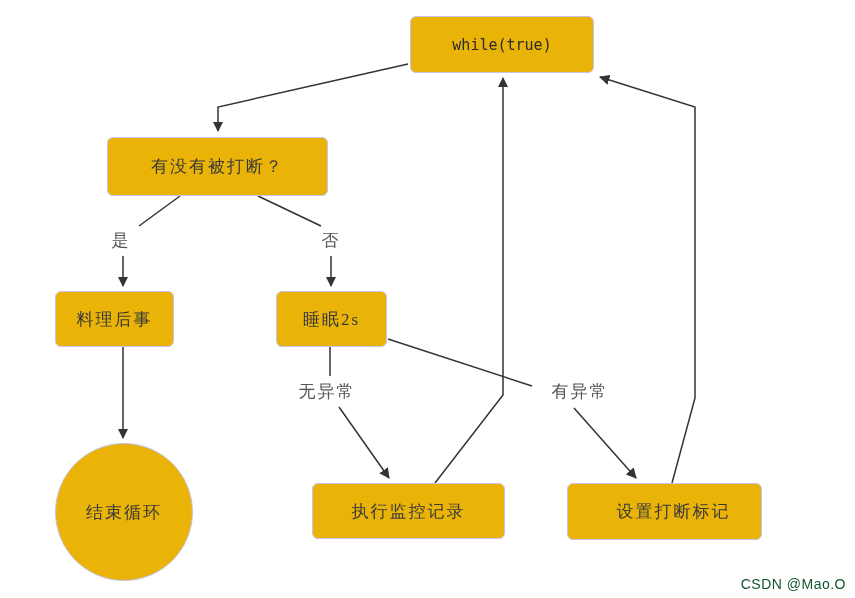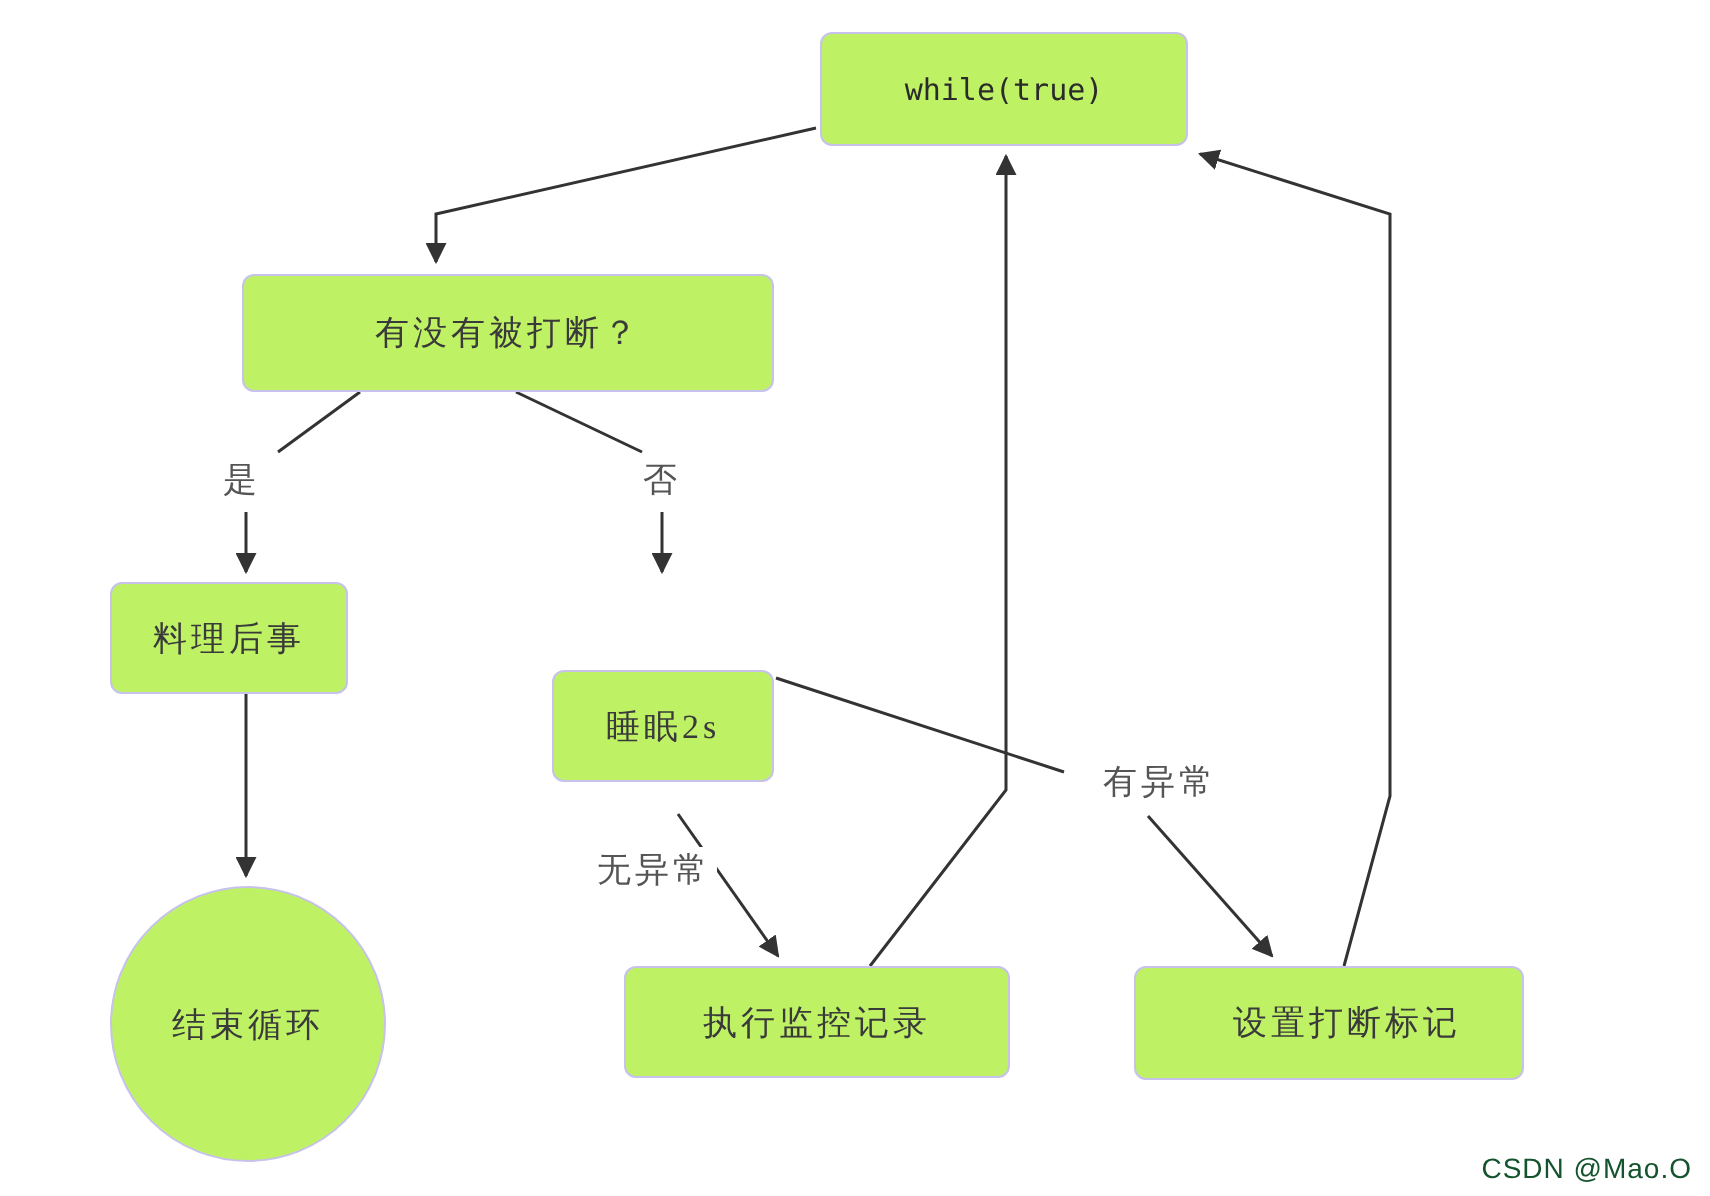--- a/index.html
+++ b/index.html
@@ -18,21 +18,21 @@
   }
   #edges .edge {
     fill: none;
     stroke: #333333;
     stroke-width: 1.5;
   }
   #edges .arrowhead { fill: #333333; stroke: none; }
   .node {
     position: absolute;
     box-sizing: border-box;
-    background: #bef264;
+    background: #eab308;
     border: 1px solid #c6c2ec;
     border-radius: 6px;
     display: flex;
     align-items: center;
     justify-content: center;
     color: #3a3a3a;
     font-size: 17px;
     letter-spacing: 2px;
     text-align: center;
   }
@@ -93,35 +93,35 @@
     <polyline class="edge" points="388,339 532,386"></polyline>
     <polyline class="edge" points="574,408 636,478" marker-end="url(#arrow)"></polyline>
 
     <polyline class="edge" points="435,483 503,395 503,78" marker-end="url(#arrow)"></polyline>
 
     <polyline class="edge" points="672,483 695,398 695,107 600,77" marker-end="url(#arrow)"></polyline>
   </svg>
 
   <div class="node mono" style="left:410px; top:16px; width:184px; height:57px;">while(true)</div>
 
-  <div class="node" style="left:107px; top:137px; width:266px; height:59px;margin-left:14px;">有没有被打断？</div>
+  <div class="node" style="left:107px; top:137px; width:221px; height:59px;">有没有被打断？</div>
 
   <div class="node" style="left:55px; top:291px; width:119px; height:56px;">料理后事</div>
 
-  <div class="node" style="left:276px; top:291px; width:111px; height:56px;margin-top:44px;">睡眠2s</div>
+  <div class="node" style="left:276px; top:291px; width:111px; height:56px;">睡眠2s</div>
 
   <div class="node" style="left:312px; top:483px; width:193px; height:56px;">执行监控记录</div>
 
   <div class="node circle" style="left:55px; top:443px; width:138px; height:138px;">结束循环</div>
 
   <div class="node" style="left:567px; top:483px; width:195px; height:57px;padding-left:18px;">设置打断标记</div>
 
   <div class="edge-label" style="left:121px; top:240px;">是</div>
 
   <div class="edge-label" style="left:331px; top:240px;">否</div>
 
-  <div class="edge-label" style="left:327px; top:391px;margin-top:44px;">无异常</div>
+  <div class="edge-label" style="left:327px; top:391px;">无异常</div>
 
   <div class="edge-label" style="left:580px; top:391px;">有异常</div>
 
   <div class="watermark">CSDN @Mao.O</div>
 
 </div>
 
 </body></html>

